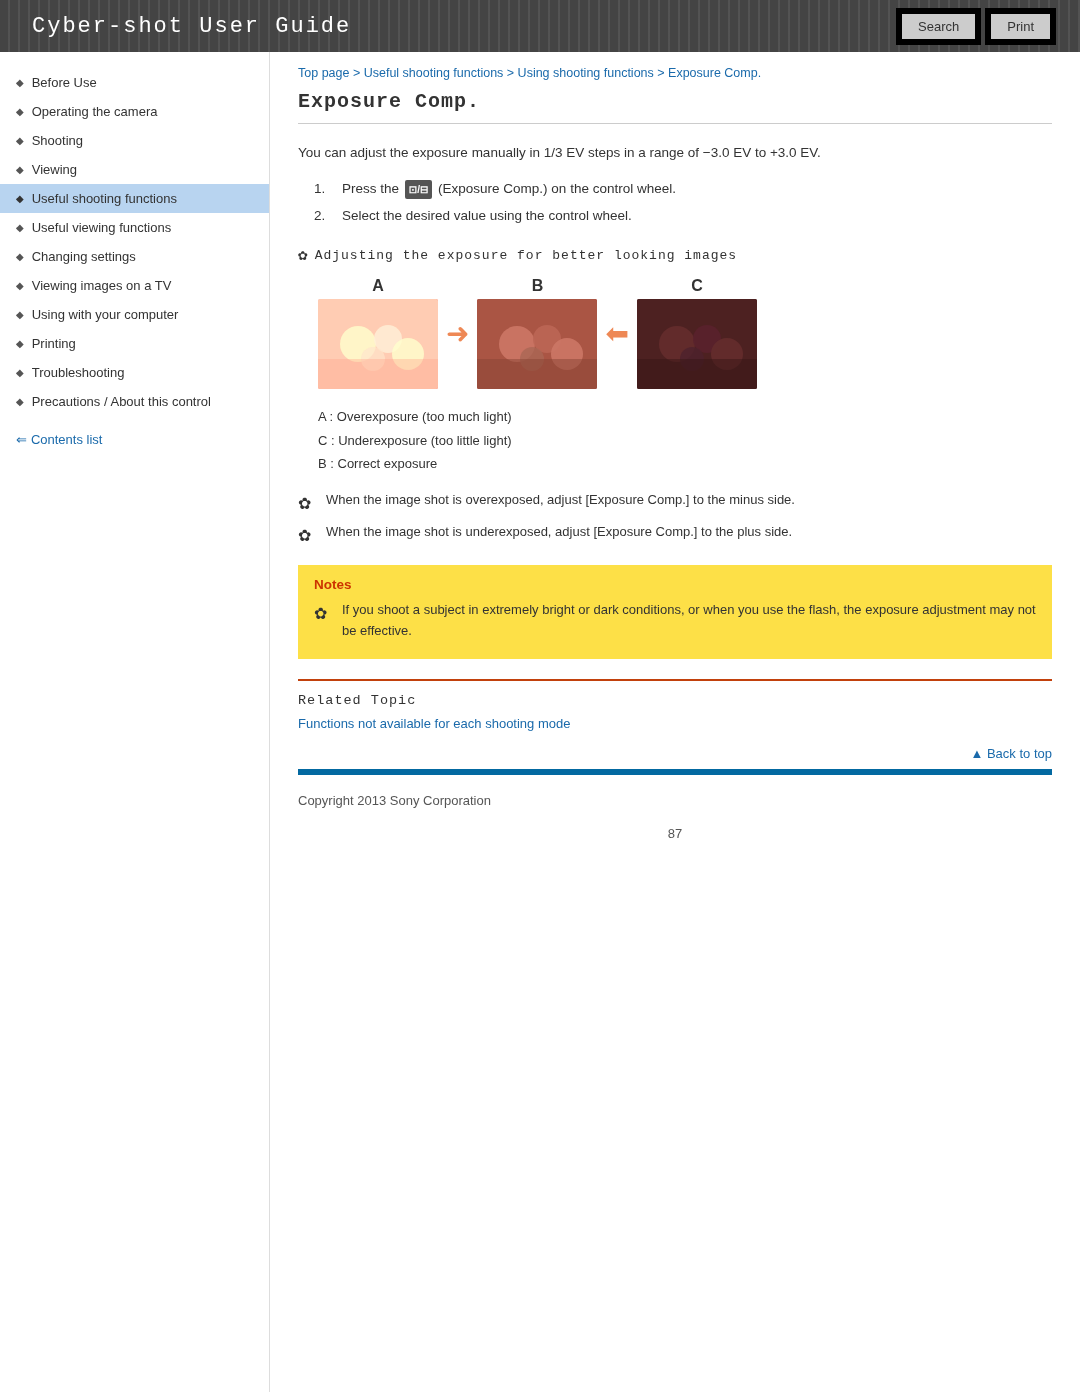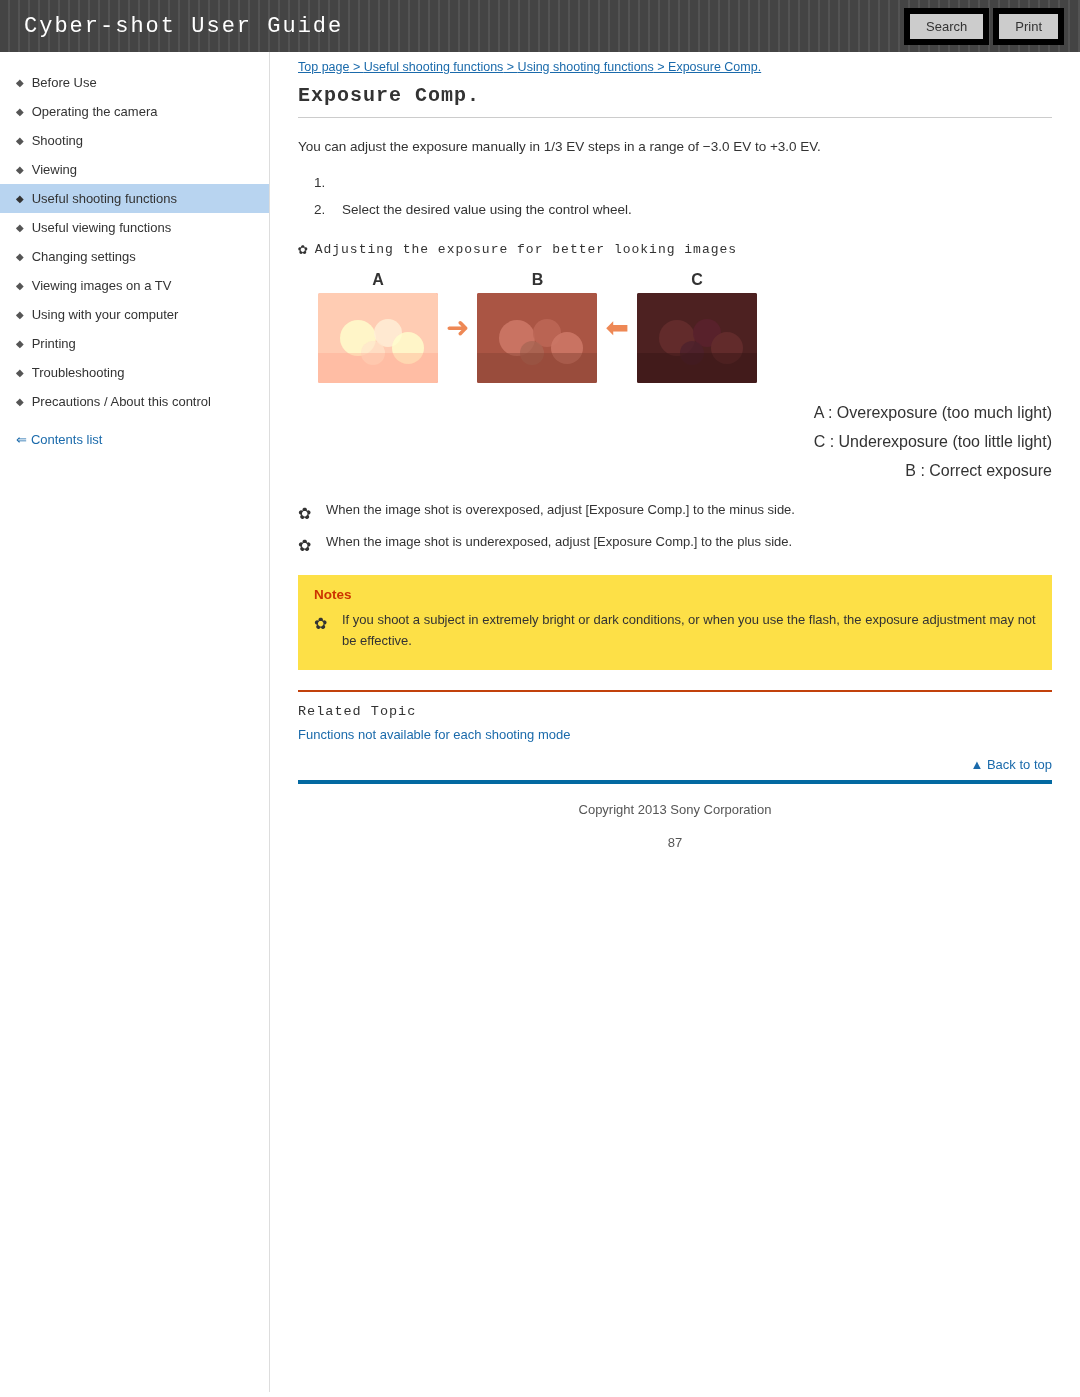--- a/index.html
+++ b/index.html
@@ -1,21 +1,21 @@
 <!DOCTYPE html>
 <html><head>
   <meta charset="utf-8">
   <style>
     * { margin: 0; padding: 0; box-sizing: border-box; }
     body { font-family: Arial, sans-serif; font-size: 14px; background: #fff; color: #333; width: 1080px; min-height: 1397px; }
 
     
     .header {
       background: #444;
-      padding: 4px;
+      padding: 12px;
       display: flex;
       align-items: stretch;
       height: 52px;
       position: relative;
       gap: 32px;
     }
     .header-stripes {
       position: absolute;
       top: 0; left: 0; right: 0; bottom: 0;
       background-image: repeating-linear-gradient(
@@ -100,24 +100,23 @@
     }
 
     
     .main {
       flex: 1;
       padding: 0 28px 28px 28px;
     }
 
     
     .breadcrumb {
-      padding: 8px 0 10px 0;
+      padding: 14px 0 10px 0;
       font-size: 12.5px;
       color: #1a6aab;
-      text-decoration: underline;
     }
     .breadcrumb span {
       color: #1a6aab;
       cursor: pointer;
     }
 
     
     .page-title {
       font-size: 20px;
       font-family: 'Courier New', monospace;
@@ -223,24 +222,23 @@
     .arrow-left {
       font-size: 28px;
       color: #e85;
     }
 
     
     .captions {
       margin: 4px 0 14px 20px;
     }
     .caption-line {
-      font-size: 16px;
+      font-size: 13px;
       line-height: 1.8;
       color: #333;
-      text-align: right;
     }
 
     
     .note-bullet {
       display: flex;
       align-items: flex-start;
       gap: 8px;
       font-size: 13px;
       line-height: 1.6;
       margin-bottom: 6px;
@@ -290,22 +288,21 @@
     }
     .back-to-top a {
       color: #1a6aab;
       font-size: 13px;
       cursor: pointer;
       text-decoration: none;
     }
 
     
     .footer {
-      border-top: 4px solid #0369a1;
-      text-align: center;
+      border-top: 6px solid #0369a1;
       padding: 18px 0 8px 0;
       font-size: 13px;
       color: #555;
     }
     .page-number {
       text-align: center;
       padding: 10px 0;
       font-size: 13px;
       color: #555;
     }
@@ -387,20 +384,23 @@
       <span>Top page</span><span> &gt; </span><span>Useful shooting functions</span><span> &gt; </span><span>Using shooting functions</span><span> &gt; </span><span>Exposure Comp.</span>
     </div>
 
     <h1 class="page-title">Exposure Comp.</h1>
 
     <p class="body-text">You can adjust the exposure manually in 1/3 EV steps in a range of −3.0 EV to +3.0 EV.</p>
 
     <ol class="step-list">
       <li>
         <span class="step-num">1.</span>
+        <span>
+          Press the <span class="exposure-icon">⊡/⊟</span> (Exposure Comp.) on the control wheel.
+        </span>
       </li>
       <li>
         <span class="step-num">2.</span>
         <span>Select the desired value using the control wheel.</span>
       </li>
     </ol>
 
     <div class="tip-section">
       <div class="tip-title">
         <span class="tip-icon">✿</span>

